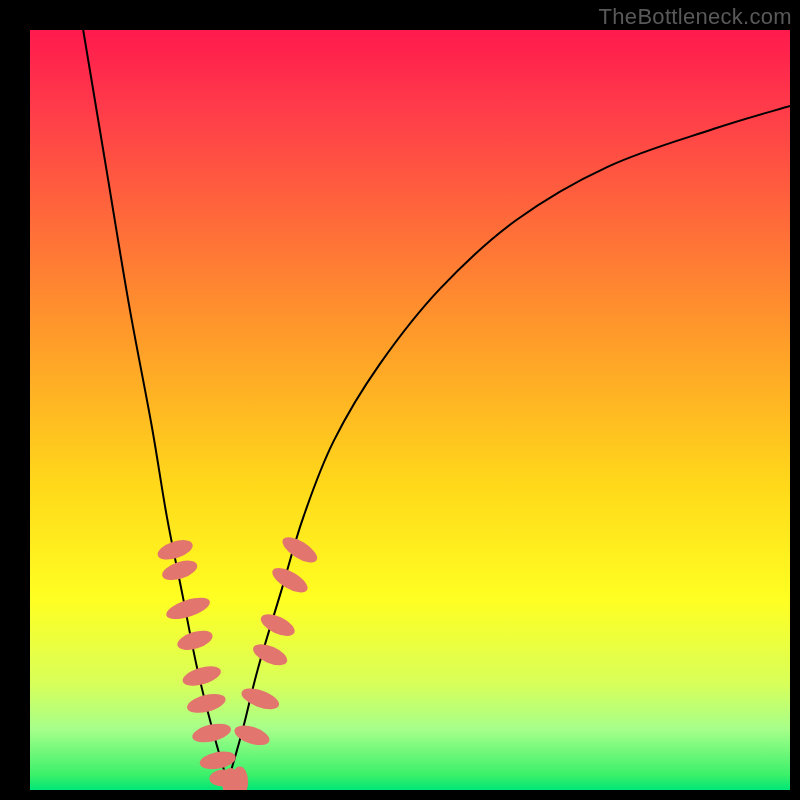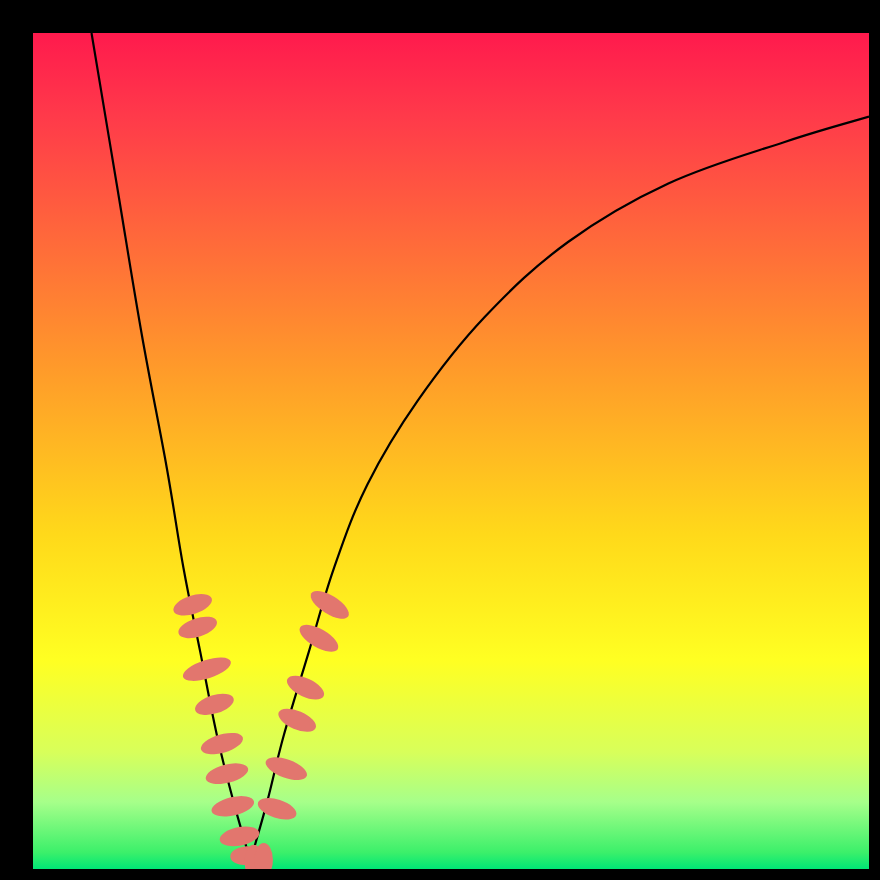--- a/index.html
+++ b/index.html
@@ -84,13 +84,14 @@
           <ellipse cx="209.76" cy="751.64" rx="8.36" ry="15.20" class="marker" transform="rotate(0 209.76 751.64)"></ellipse>
           <ellipse cx="221.92" cy="705.28" rx="8.36" ry="18.24" class="marker" transform="rotate(-72 221.92 705.28)"></ellipse>
           <ellipse cx="230.28" cy="668.80" rx="8.36" ry="19.76" class="marker" transform="rotate(-70 230.28 668.80)"></ellipse>
           <ellipse cx="240.16" cy="624.72" rx="8.36" ry="18.24" class="marker" transform="rotate(-67 240.16 624.72)"></ellipse>
           <ellipse cx="247.76" cy="595.08" rx="8.36" ry="18.24" class="marker" transform="rotate(-65 247.76 595.08)"></ellipse>
           <ellipse cx="259.92" cy="550.24" rx="8.36" ry="19.76" class="marker" transform="rotate(-60 259.92 550.24)"></ellipse>
           <ellipse cx="269.80" cy="519.84" rx="8.36" ry="19.76" class="marker" transform="rotate(-58 269.80 519.84)"></ellipse>
         </g>
     </svg>
   </div>
+  <div class="watermark">TheBottleneck.com</div>
 </div>
 
 </body></html>

